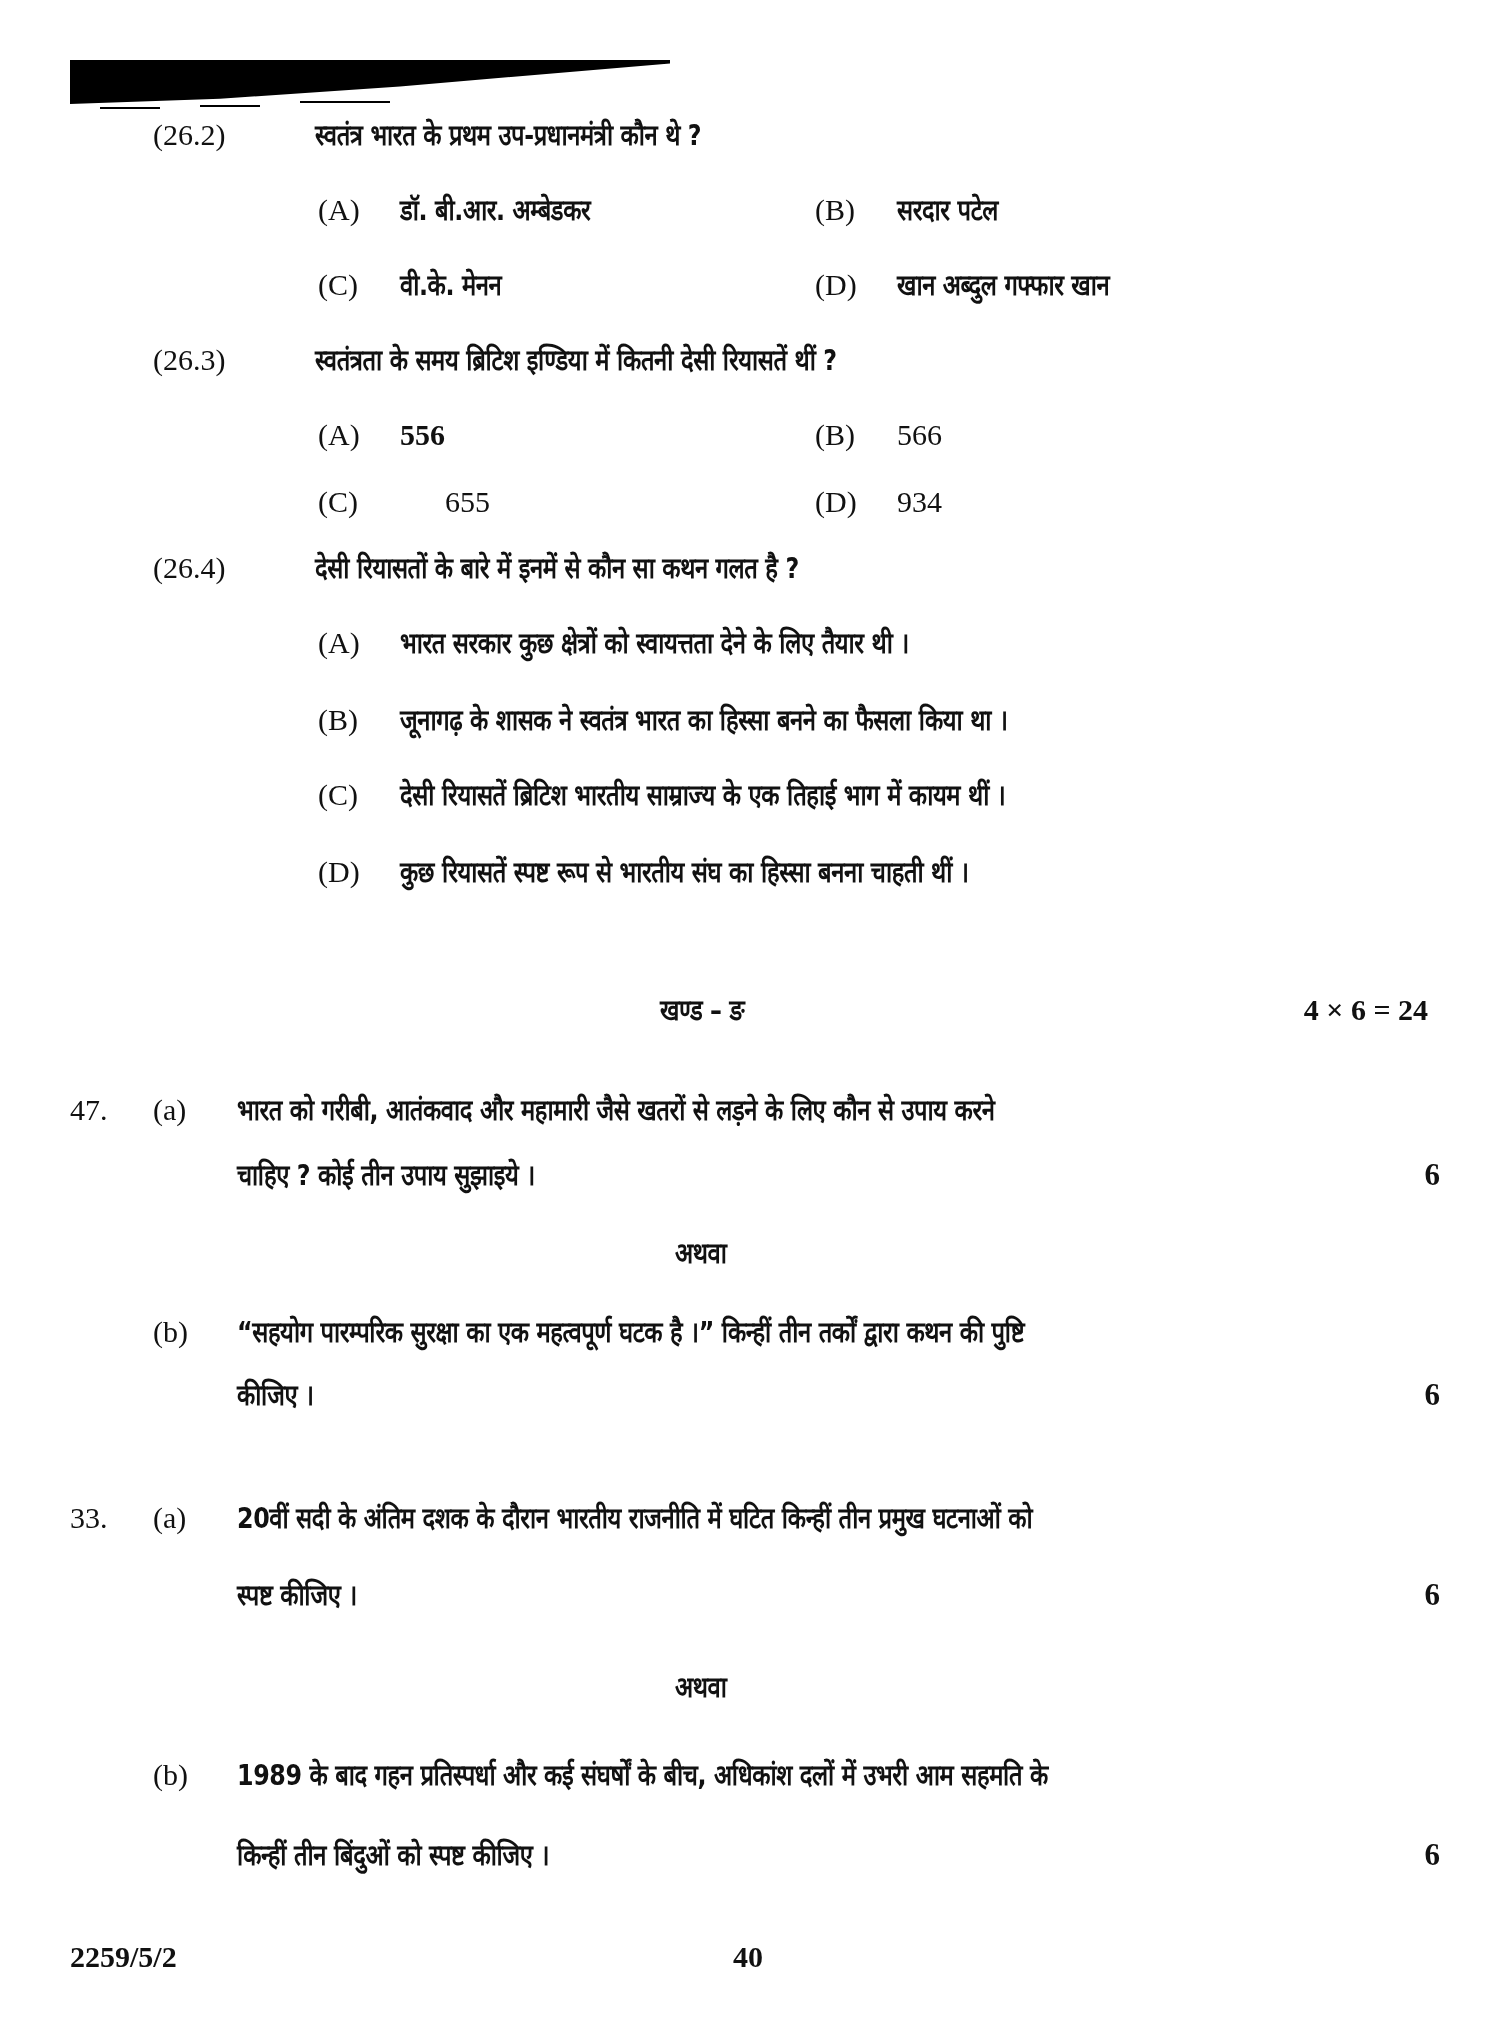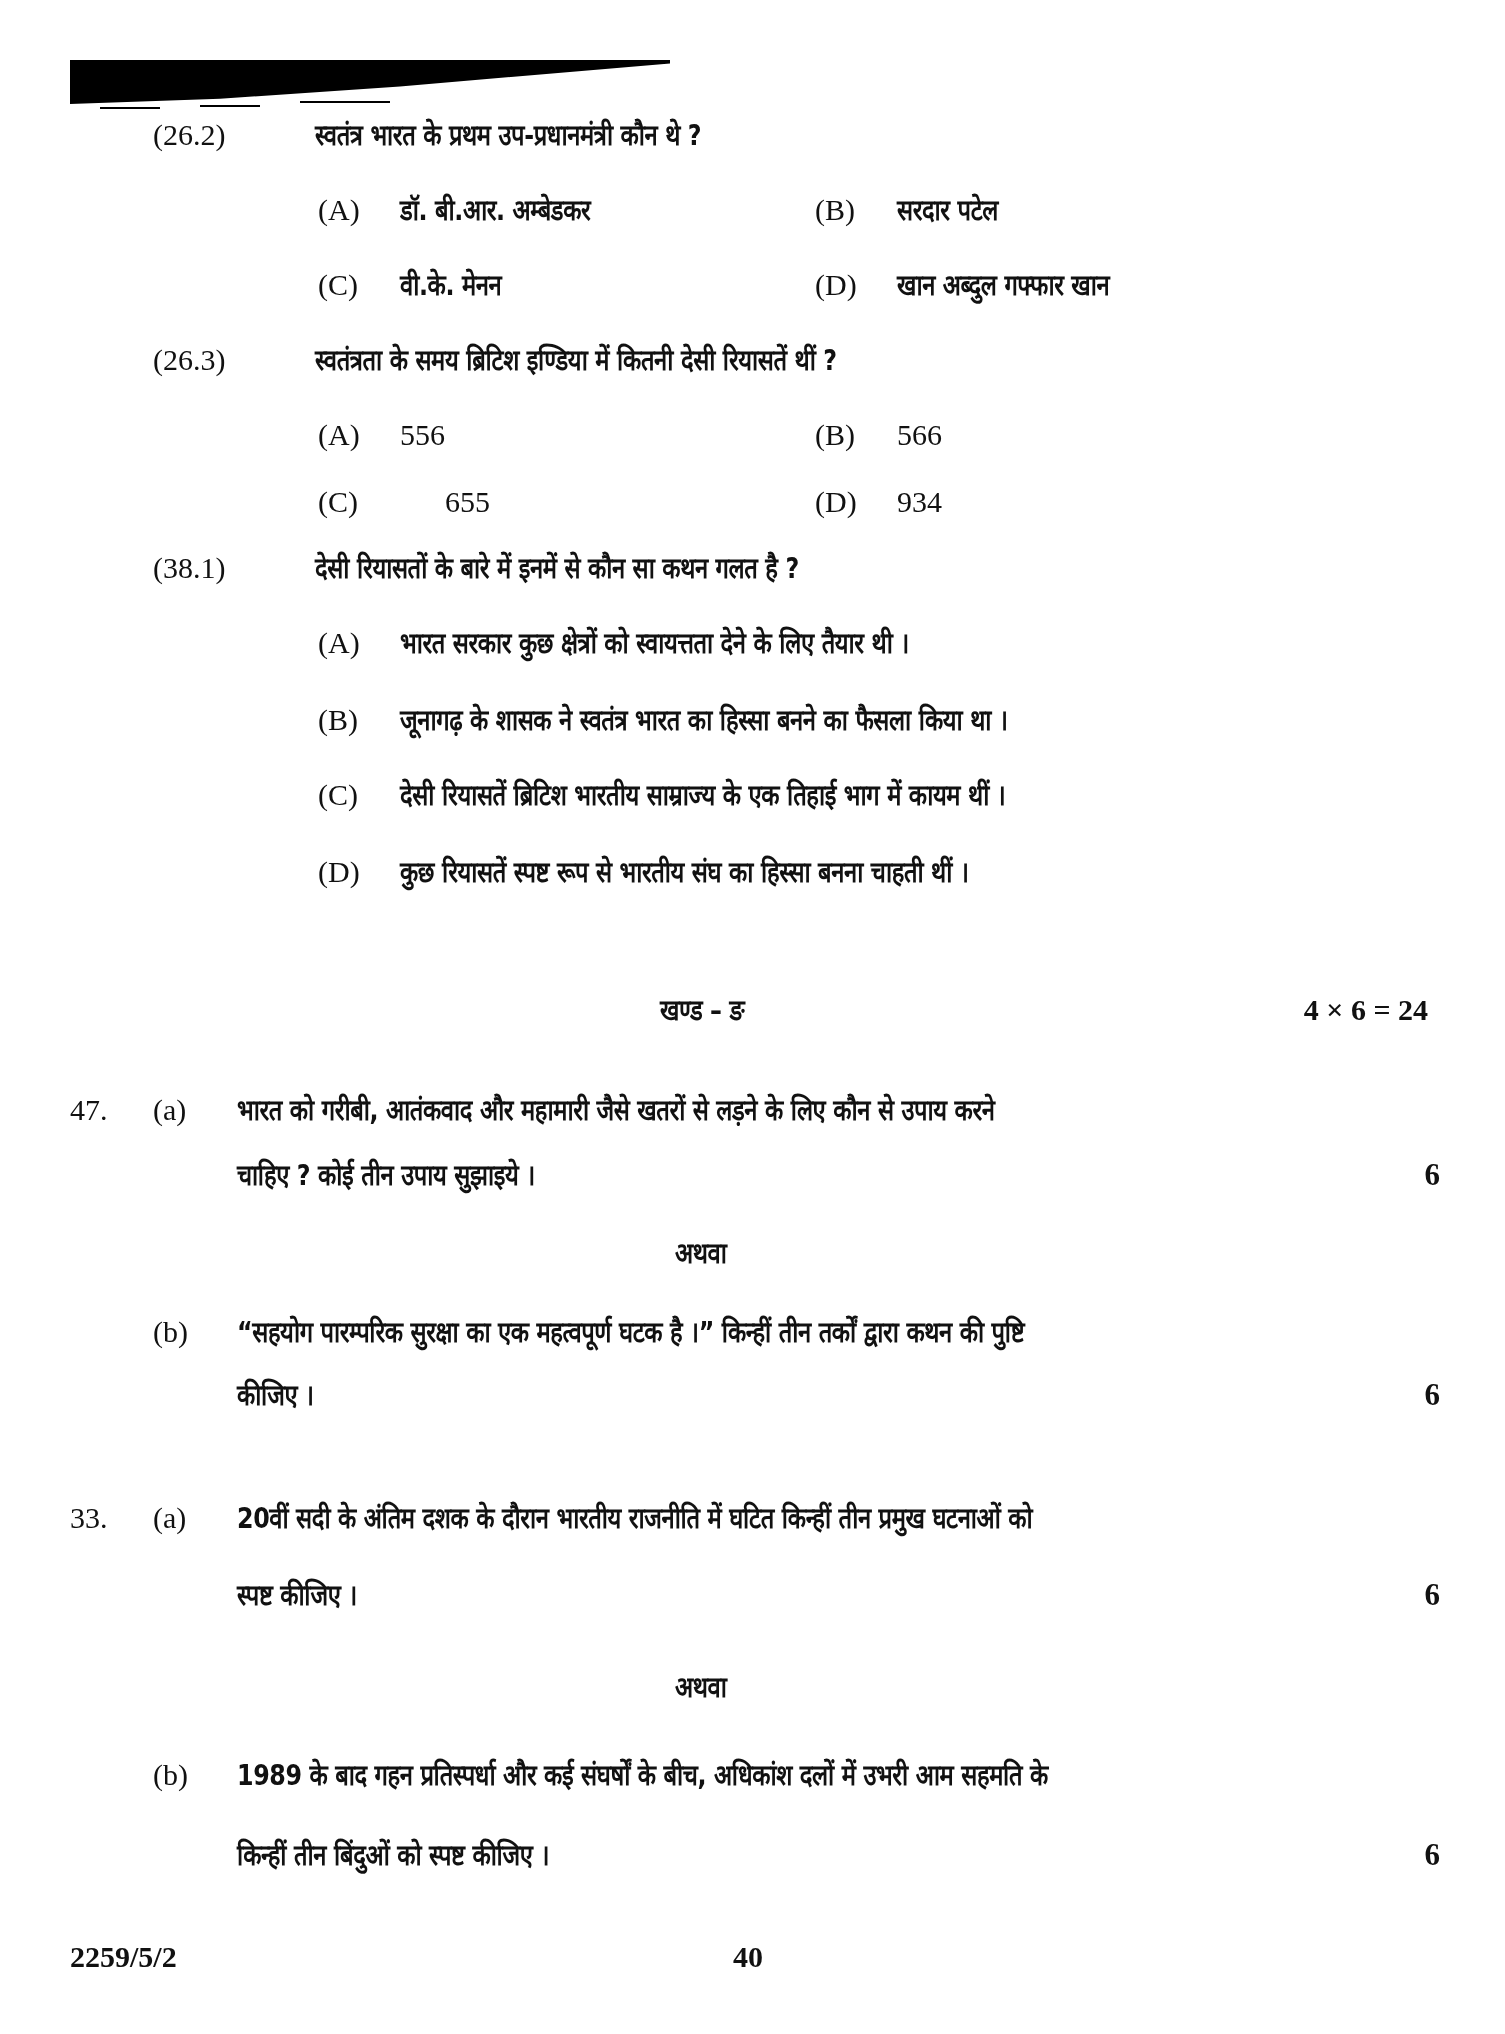--- a/index.html
+++ b/index.html
@@ -30,29 +30,29 @@
 <div class="abs t num" style="left:815px;top:190px;">(B)</div>
 <div class="abs t hi" style="left:897px;top:190px;">सरदार पटेल</div>
 <div class="abs t num" style="left:318px;top:265px;">(C)</div>
 <div class="abs t hi" style="left:400px;top:265px;">वी.के. मेनन</div>
 <div class="abs t num" style="left:815px;top:265px;">(D)</div>
 <div class="abs t hi" style="left:897px;top:265px;">खान अब्दुल गफ्फार खान</div>
 
 <div class="abs t num" style="left:153px;top:340px;">(26.3)</div>
 <div class="abs t hi" style="left:315px;top:340px;">स्वतंत्रता के समय ब्रिटिश इण्डिया में कितनी देसी रियासतें थीं ?</div>
 <div class="abs t num" style="left:318px;top:415px;">(A)</div>
-<div class="abs t num" style="left:400px;top:415px;">556</div>
+<div class="abs t num" style="left:400px;top:415px;font-weight:bold;">556</div>
 <div class="abs t num" style="left:815px;top:415px;">(B)</div>
 <div class="abs t num" style="left:897px;top:415px;">566</div>
 <div class="abs t num" style="left:318px;top:482px;">(C)</div>
 <div class="abs t num" style="left:400px;top:482px;margin-left:45px;">655</div>
 <div class="abs t num" style="left:815px;top:482px;">(D)</div>
 <div class="abs t num" style="left:897px;top:482px;">934</div>
 
-<div class="abs t num" style="left:153px;top:548px;">(38.1)</div>
+<div class="abs t num" style="left:153px;top:548px;">(26.4)</div>
 <div class="abs t hi" style="left:315px;top:548px;">देसी रियासतों के बारे में इनमें से कौन सा कथन गलत है ?</div>
 <div class="abs t num" style="left:318px;top:623px;">(A)</div>
 <div class="abs t hi" style="left:400px;top:623px;">भारत सरकार कुछ क्षेत्रों को स्वायत्तता देने के लिए तैयार थी ।</div>
 <div class="abs t num" style="left:318px;top:700px;">(B)</div>
 <div class="abs t hi" style="left:400px;top:700px;">जूनागढ़ के शासक ने स्वतंत्र भारत का हिस्सा बनने का फैसला किया था ।</div>
 <div class="abs t num" style="left:318px;top:775px;">(C)</div>
 <div class="abs t hi" style="left:400px;top:775px;">देसी रियासतें ब्रिटिश भारतीय साम्राज्य के एक तिहाई भाग में कायम थीं ।</div>
 <div class="abs t num" style="left:318px;top:852px;">(D)</div>
 <div class="abs t hi" style="left:400px;top:852px;">कुछ रियासतें स्पष्ट रूप से भारतीय संघ का हिस्सा बनना चाहती थीं ।</div>
 

